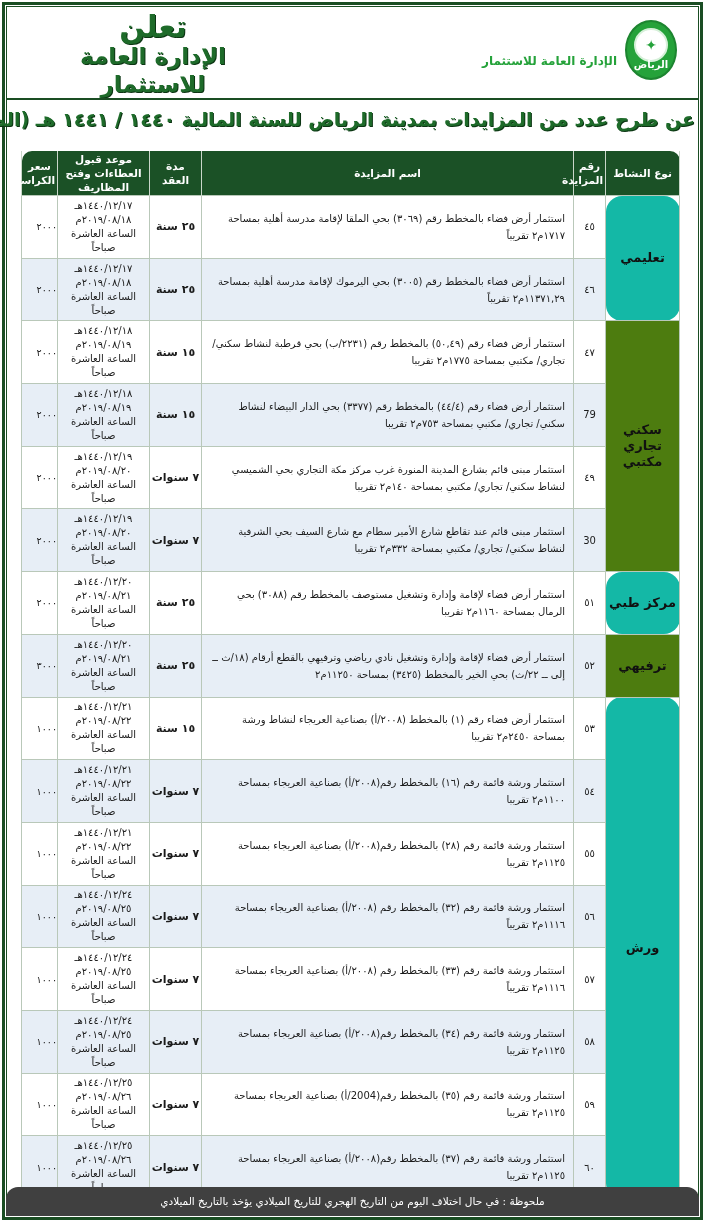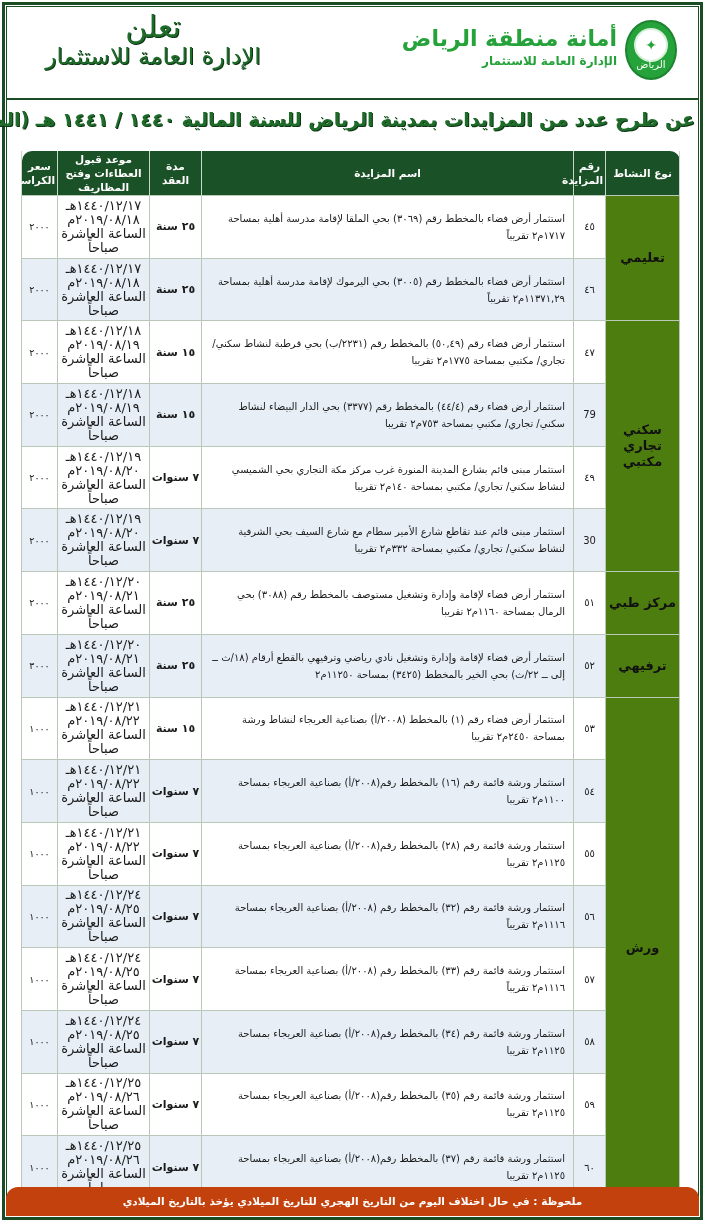--- a/index.html
+++ b/index.html
@@ -12,42 +12,42 @@
     }
     .inner-frame {
       position: absolute; left: 6px; top: 6px; width: 693px; height: 1210px;
       border: 1px solid #1a4d23;
     }
 
     
     .header { position: absolute; left: 8px; top: 8px; width: 689px; height: 92px; }
     .header-title {
       position: absolute; left: 20px; top: 4px; width: 250px; text-align: center;
-      font-family: "DejaVu Sans", sans-serif; font-weight: normal; color: #1e6b2a;
+      font-family: "DejaVu Sans", sans-serif; font-weight: bold; color: #1e6b2a;
       text-shadow: 1px 1px 0 #0c3513;
     }
     .header-title .t1 { font-size: 30px; line-height: 30px; letter-spacing: 8px; }
     .header-title .t2 { font-size: 23px; line-height: 28px; }
     .header-title .t3 { font-size: 23px; line-height: 28px; }
 
     .logo-block { position: absolute; right: 20px; top: 12px; width: 220px; height: 64px; }
     .logo-emblem {
       position: absolute; right: 0; top: 0; width: 52px; height: 60px;
       border-radius: 50%; background: #25a23a; border: 2px solid #1d8530;
       display: flex; align-items: center; justify-content: center;
     }
     .logo-emblem .inner {
       width: 34px; height: 34px; border-radius: 50%; background: #ffffff;
       border: 2px solid #d6f0d9; margin-top: -10px;
       display: flex; align-items: center; justify-content: center;
       color: #25a23a; font-size: 14px;
     }
     .logo-emblem .band {
       position: absolute; bottom: 6px; left: 6px; right: 6px; height: 14px;
-      color: #ffffff; font-size: 10px; font-weight: normal; text-align: center; line-height: 14px;
+      color: #ffffff; font-size: 10px; font-weight: bold; text-align: center; line-height: 14px;
     }
     .logo-name {
       position: absolute; right: 60px; top: 6px; font-size: 22px; font-weight: bold;
       color: #25a23a; white-space: nowrap; line-height: 26px;
     }
     .logo-sub {
       position: absolute; right: 60px; top: 34px; font-size: 12px; font-weight: bold;
       color: #25a23a; white-space: nowrap; letter-spacing: 1px;
     }
 
@@ -75,47 +75,46 @@
     tbody td {
       border: 1px solid #b9c8b9; font-size: 10px; color: #1a1a1a; vertical-align: middle;
       height: 62.7px;
     }
     tbody tr.r-odd td.data-cell { background: #ffffff; }
     tbody tr.r-even td.data-cell { background: #e7eef6; }
     td.cat-cell {
       text-align: center; font-size: 13px; font-weight: bold; color: #111;
       line-height: 16px;
     }
-    td.cat-green { background: #4d7c0f; }
+    td.cat-green { background: #14b8a6; border-radius: 16px; }
     td.cat-blue { background: #4d7c0f; }
     td.num-cell { text-align: center; font-size: 10px; }
     td.name-cell { text-align: right; padding: 0 8px 0 6px; font-size: 10px; line-height: 17px; }
     td.dur-cell { text-align: center; font-size: 11px; font-weight: bold; margin-left: 42px; }
-    td.date-cell { text-align: center; font-size: 13px; line-height: 14px; }
-    td.price-cell { text-align: center; font-size: 9.5px; }
+    td.date-cell { text-align: center; font-size: 10px; line-height: 14px; }
+    td.price-cell { text-align: right; font-size: 9.5px; }
 
     .footer-note {
       position: absolute; left: 6px; top: 1187px; width: 693px; height: 29px;
-      background: #c2410c; border-top-left-radius: 12px; border-top-right-radius: 12px;
-      color: #ffffff; font-size: 10.5px; font-weight: bold; text-align: center; line-height: 29px;
+      background: #404040; border-top-left-radius: 12px; border-top-right-radius: 12px;
+      color: #ffffff; font-size: 10.5px; font-weight: normal; text-align: center; line-height: 29px;
     }
   </style>
 </head>
 <body>
 
 <div class="frame"></div>
 <div class="inner-frame"></div>
 
 <div class="header">
   <div class="logo-block">
     <div class="logo-emblem">
       <div class="inner">✦</div>
       <div class="band">الرياض</div>
     </div>
-    <div class="logo-name">أمانة منطقة الرياض</div>
     <div class="logo-sub">الإدارة العامة للاستثمار</div>
   </div>
 
   <div class="header-title">
     <div class="t1">تعلن</div>
     <div class="t2">الإدارة العامة للاستثمار</div>
   </div>
 </div>
 
 <div class="divider-line"></div>
@@ -297,21 +296,21 @@
           <td class="data-cell dur-cell">٧ سنوات</td>
           <td class="data-cell date-cell">
             <div>١٤٤٠/١٢/٢٤هـ</div>
             <div>٢٠١٩/٠٨/٢٥م</div>
             <div>الساعة العاشرة صباحاً</div>
           </td>
           <td class="data-cell price-cell">١٠٠٠</td>
         </tr>
         <tr class="r-odd">
           <td class="data-cell num-cell">٥٩</td>
-          <td class="data-cell name-cell">استثمار ورشة قائمة رقم (٣٥) بالمخطط رقم(٢٠٠٨/أ) بصناعية العريجاء بمساحة ١١٢٥م٢ تقريبا</td>
+          <td class="data-cell name-cell">استثمار ورشة قائمة رقم (٣٥) بالمخطط رقم(2004/أ) بصناعية العريجاء بمساحة ١١٢٥م٢ تقريبا</td>
           <td class="data-cell dur-cell">٧ سنوات</td>
           <td class="data-cell date-cell">
             <div>١٤٤٠/١٢/٢٥هـ</div>
             <div>٢٠١٩/٠٨/٢٦م</div>
             <div>الساعة العاشرة صباحاً</div>
           </td>
           <td class="data-cell price-cell">١٠٠٠</td>
         </tr>
         <tr class="r-even">
           <td class="data-cell num-cell">٦٠</td>

